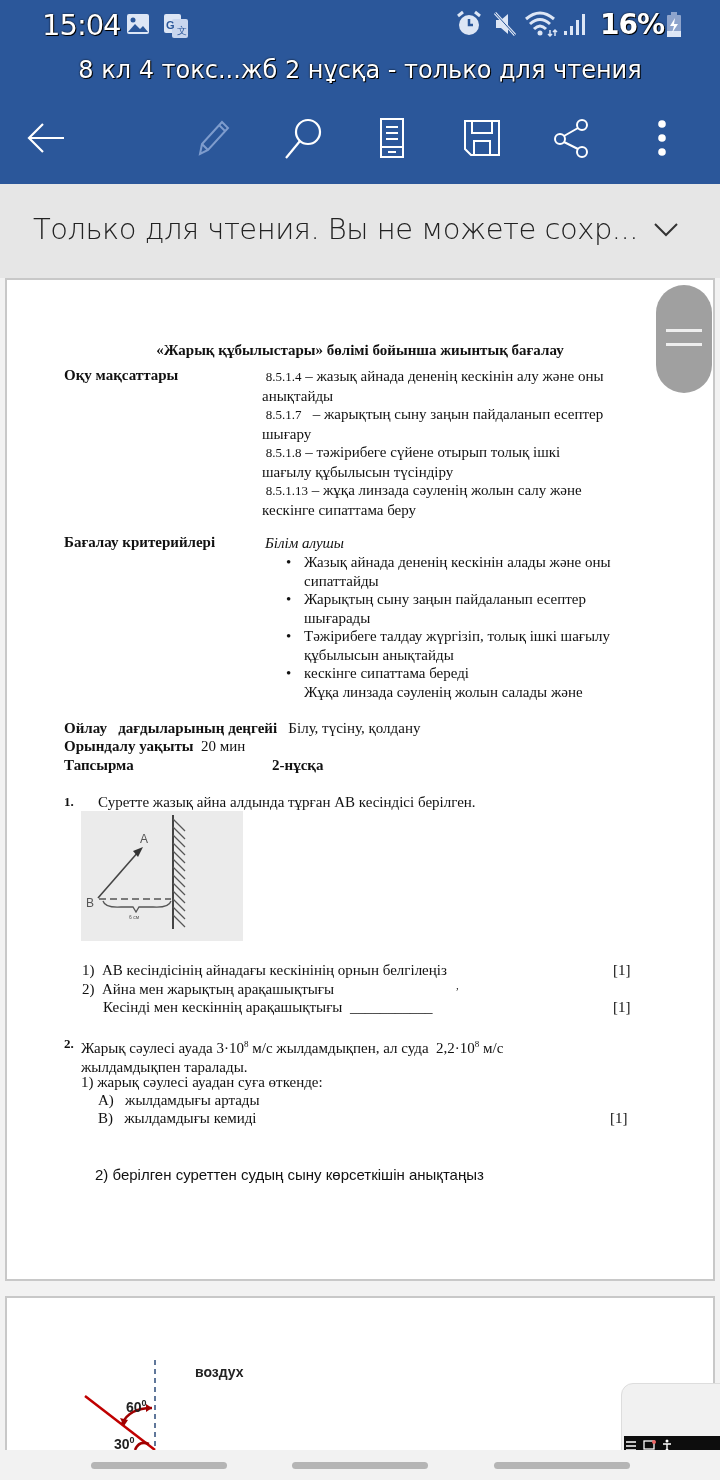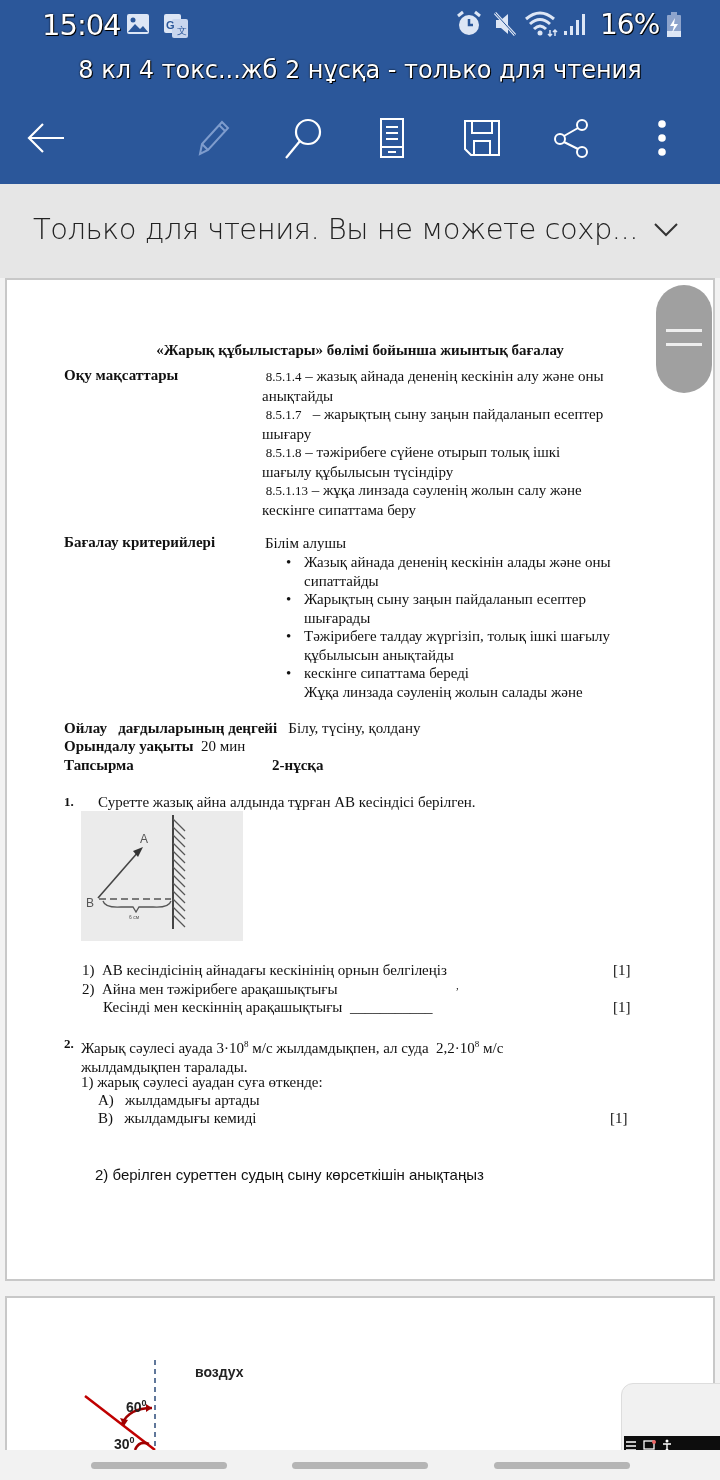--- a/index.html
+++ b/index.html
@@ -4,21 +4,21 @@
 <style>
   * { box-sizing: border-box; margin: 0; padding: 0; }
   html, body { width: 720px; height: 1480px; overflow: hidden; background: #f2f2f2; }
   body { position: relative; font-family: "Liberation Sans", sans-serif; }
 
   
   .appbar { position: absolute; left: 0; top: 0; width: 720px; height: 184px; background: #2b579a; color: #fff; }
   .status { position: absolute; left: 0; top: 0; width: 648px; height: 50px; }
   .status .time { position: absolute; left: 42px; top: 8px; font-size: 29px; font-family: "DejaVu Sans", sans-serif; color: #fff; text-shadow: 0 0 2px #000, 1px 1px 0 #000; letter-spacing: -1px; }
   .status .ic { position: absolute; top: 13px; }
-  .status .pct { position: absolute; left: 600px; top: 8px; font-size: 28px; font-family: "DejaVu Sans", sans-serif; color: #fff; text-shadow: 0 0 2px #000, 1px 1px 0 #000; letter-spacing: -1px; }
+  .status .pct { position: absolute; left: 600px; top: 8px; font-size: 28px; font-family: "DejaVu Sans", sans-serif; color: #fff; text-shadow: 0 0 2px #000, 1px 1px 0 #000; letter-spacing: -1px; font-weight: bold; }
   .doc-title { position: absolute; left: 0; top: 56px; width: 720px; text-align: center; font-size: 24px; font-family: "DejaVu Sans", sans-serif; color: #fff; text-shadow: 0 0 2px #000, 1px 1px 0 #000; }
   .tool { position: absolute; top: 110px; width: 56px; height: 56px; display: flex; align-items: center; justify-content: center; cursor: pointer; }
 
   
   .banner { position: absolute; left: 0; top: 184px; width: 720px; height: 94px; background: #e6e6e6; }
   .banner .txt { position: absolute; left: 33px; top: 28px; font-size: 29px; color: #222; font-family: "DejaVu Sans", sans-serif; font-weight: 300; letter-spacing: -0.5px; }
   .banner .chev { position: absolute; left: 648px; top: 28px; width: 36px; height: 36px; cursor: pointer; }
 
   
   .page { position: absolute; left: 5px; top: 278px; width: 710px; height: 1003px; background: #fff; border: 2px solid #c8c8c8; }
@@ -173,21 +173,21 @@
     <div>анықтайды</div>
     <div>&nbsp;<span class="small">8.5.1.7</span><span style="white-space:pre">   – жарықтың сыну заңын пайдаланып есептер</span></div>
     <div>шығару</div>
     <div>&nbsp;<span class="small">8.5.1.8</span><span> – тәжірибеге сүйене отырып толық ішкі</span></div>
     <div>шағылу құбылысын түсіндіру</div>
     <div>&nbsp;<span class="small">8.5.1.13</span><span> – жұқа линзада сәуленің жолын салу және</span></div>
     <div>кескінге сипаттама беру</div>
   </div>
 
   <div class="abs lbl" style="left:57px;top:254px">Бағалау критерийлері</div>
-  <div class="abs t" style="left:258px;top:254px;">Білім алушы</div>
+  <div class="abs t" style="left:258px;top:254px;font-style:italic">Білім алушы</div>
   <ul class="abs t bullets" style="left:297px;top:273px;width:360px">
     <li>
         <div>Жазық айнада дененің кескінін алады және оны</div>
         <div>сипаттайды</div>
       </li>
     <li>
         <div>Жарықтың сыну заңын пайдаланып есептер</div>
         <div>шығарады</div>
       </li>
     <li>
@@ -237,21 +237,21 @@
       <line x1="18" y1="88" x2="90" y2="88" stroke="#555" stroke-width="1.6" stroke-dasharray="7,4"></line>
       <path d="M22 90 Q24 97 40 96 L52 96 L55 101 L58 96 L72 96 Q88 97 90 90" stroke="#555" stroke-width="1.3" fill="none"></path>
       <text x="59" y="32" font-size="12" fill="#555" font-family="Liberation Sans, sans-serif">A</text>
       <text x="5" y="96" font-size="12" fill="#555" font-family="Liberation Sans, sans-serif">B</text>
       <text x="48" y="108" font-size="5" fill="#555" font-family="Liberation Sans, sans-serif">6 см</text>
     </svg>
   </div>
 
   <div class="abs t" style="left:75px;top:681px"><span>1)</span>&nbsp;&nbsp;<span>АВ кесіндісінің айнадағы кескінінің орнын белгілеңіз</span></div>
   <div class="abs t" style="left:606px;top:681px">[1]</div>
-  <div class="abs t" style="left:75px;top:700px"><span>2)</span>&nbsp;&nbsp;<span>Айна мен тәжірибеге арақашықтығы</span></div>
+  <div class="abs t" style="left:75px;top:700px"><span>2)</span>&nbsp;&nbsp;<span>Айна мен жарықтың арақашықтығы</span></div>
   <div class="abs t" style="left:449px;top:696px;font-size:11px">,</div>
   <div class="abs t" style="left:96px;top:718px"><span>Кесінді мен кескіннің арақашықтығы</span>&nbsp;&nbsp;<span>___________</span></div>
   <div class="abs t" style="left:606px;top:718px">[1]</div>
 
   <div class="abs t" style="left:57px;top:755px;font-weight:bold;font-size:13px">2.</div>
   <div class="abs t" style="left:74px;top:755px;width:560px">
     <span>Жарық сәулесі ауада 3·10</span><sup style="font-size:9px">8</sup><span style="white-space:pre"> м/с жылдамдықпен, ал суда  2,2·10</span><sup style="font-size:9px">8</sup><span> м/с</span>
     <div>жылдамдықпен таралады.</div>
   </div>
   <div class="abs t" style="left:74px;top:793px">1) жарық сәулесі ауадан суға өткенде:</div>

